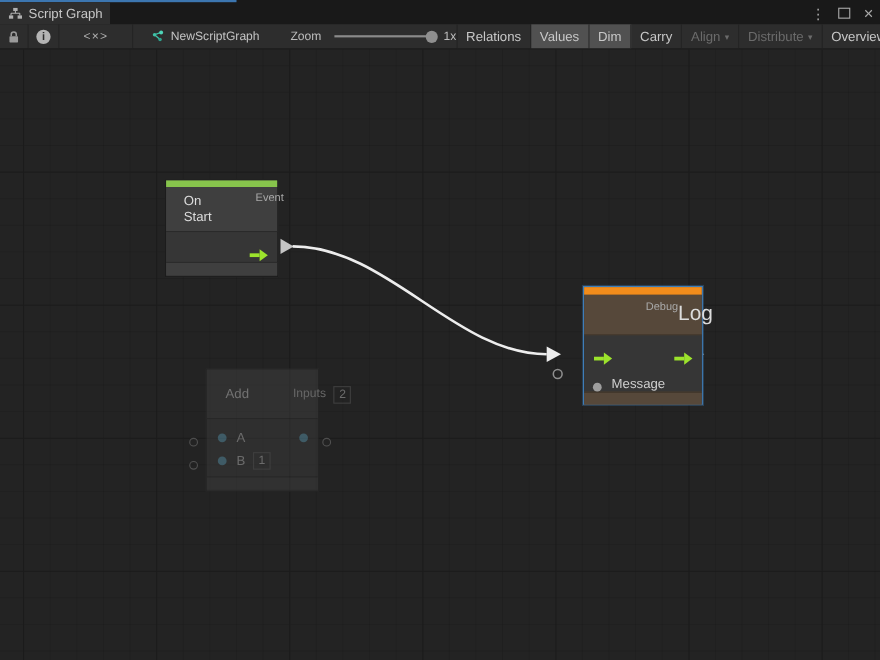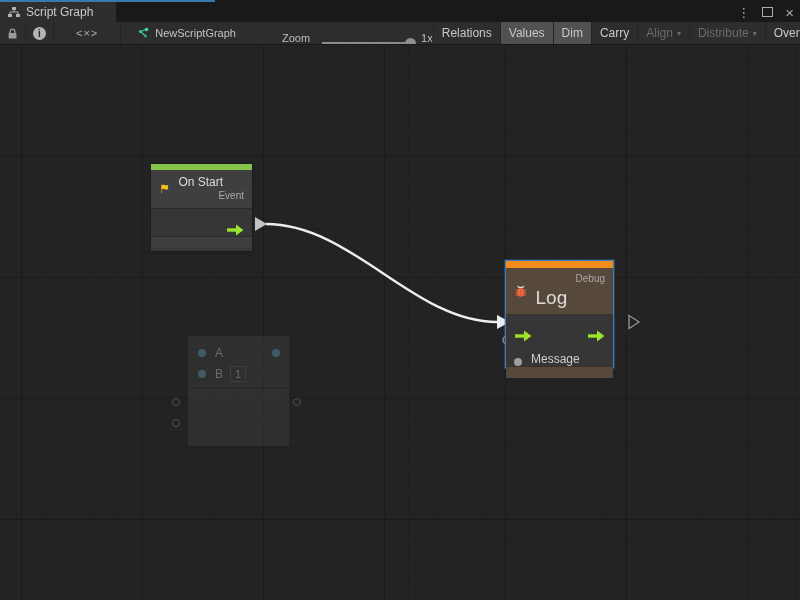--- a/index.html
+++ b/index.html
@@ -4,39 +4,39 @@
 <style>
   html,body{margin:0;padding:0;background:#191919;}
   body{width:800px;height:600px;overflow:hidden;
        font-family:"Liberation Sans","DejaVu Sans",sans-serif;
        -webkit-font-smoothing:antialiased;}
   .window{position:relative;width:800px;height:600px;background:#191919;overflow:hidden;}
 
   
   .titlebar{position:absolute;top:0;left:0;width:800px;height:22px;background:#191919;}
   .accent-line{position:absolute;top:0;left:0;width:215px;height:2px;background:#3C76B0;}
-  .tab{position:absolute;left:0;top:2px;width:116px;height:20px;background:#2E2E2E;
+  .tab{position:absolute;left:0;top:2px;width:100px;height:20px;background:#2E2E2E;
        display:flex;align-items:center;gap:6px;padding-left:8px;box-sizing:border-box;
        color:#C8C8C8;font-size:12px;white-space:nowrap;}
   .win-controls{position:absolute;right:6px;top:2px;height:20px;display:flex;align-items:center;gap:12px;color:#ABABAB;}
   .win-menu{font-size:13px;line-height:1;cursor:default;}
   .win-max{width:9px;height:8px;border:1.5px solid #ABABAB;box-sizing:content-box;}
   .win-close{font-size:15px;line-height:1;}
 
   
   .toolbar{position:absolute;top:22px;left:0;width:800px;height:23px;background:#2D2D2D;
            border-bottom:1px solid #181818;box-sizing:border-box;display:flex;align-items:stretch;
            font-size:12px;color:#C8C8C8;overflow:hidden;}
   .tb-btn{display:flex;align-items:center;justify-content:center;padding:0 8px;
           border-right:1px solid #242424;white-space:nowrap;}
   .tb-btn.icon-btn{padding:0 7px;}
   .tb-btn.active{background:#515151;}
   .tb-btn.disabled{color:#6B6B6B;}
   .graph-name{display:flex;align-items:center;gap:6px;padding:0 10px 0 16px;font-size:11px;color:#C4C4C4;}
-  .zoom-group{display:flex;align-items:flex-end;margin-left:36px;}
+  .zoom-group{display:flex;align-items:center;margin-left:18px;}
   .zoom-label{font-size:11px;color:#BDBDBD;}
   .zoom-track{position:relative;width:90px;height:2px;background:#8A8A8A;margin-left:12px;}
   .zoom-knob{position:absolute;right:-4px;top:-4.5px;width:11px;height:11px;border-radius:50%;background:#8F8F8F;}
   .zoom-value{margin-left:9px;font-size:11px;color:#BDBDBD;}
   .toggles{display:flex;margin-left:auto;align-items:stretch;}
   .dd-arrow{font-size:8px;margin-left:4px;color:inherit;}
   .code-glyph{font-size:11px;letter-spacing:1px;color:#B0B0B0;}
   .lock-svg,.tabicon-svg,.asset-svg{display:block;}
   .info-circle{width:13px;height:13px;border-radius:50%;background:#B4B4B4;color:#2B2B2B;
                font-size:10px;font-weight:700;display:flex;align-items:center;justify-content:center;}
@@ -52,21 +52,21 @@
           background-size:121px 121px,121px 121px,24.2px 24.2px,24.2px 24.2px;
           background-position:21px 111px,21px 111px,21px 111px,21px 111px;}
   .wire-layer{position:absolute;top:0;left:0;pointer-events:none;}
 
   
   .node{position:absolute;background:#383838;border:1px solid #1C1C1C;box-sizing:border-box;}
   .node.selected{border:1px solid #3E7DB8;box-shadow:0 0 0 1px rgba(62,125,184,0.35);}
   .node-accent{height:6px;}
   .node-header{display:flex;align-items:center;gap:8px;padding:5px 8px;background:#3F3F3F;
                border-bottom:1px solid #2A2A2A;}
-  .node-titles{display:flex;flex-direction:column;line-height:1.25;}
+  .node-titles{display:flex;flex-direction:row;line-height:1.25;}
   .node-title{font-size:12px;color:#DCDCDC;}
   .node-sub{font-size:10px;color:#A9A9A9;padding-left:40px;}
   .node-body{background:#363636;}
   .port-row{display:flex;align-items:flex-end;padding:0 8px;position:relative;}
   .node-footer{height:11px;background:#3F3F3F;border-top:1px solid #2A2A2A;}
   .arrow-right{margin-left:auto;}
   .value-dot{width:8px;height:8px;border-radius:50%;background:#9E9E9E;margin-right:9px;}
   .teal-dot{width:8px;height:8px;border-radius:50%;background:#5B93A8;margin-right:9px;}
   .port-label{font-size:12px;color:#CFCFCF;}
   .mini-box{border:1px solid #5A5A5A;color:#B5B5B5;font-size:11px;padding:0 4px;line-height:14px;margin-left:7px;}
@@ -199,21 +199,21 @@
         <div class="port-row" style="height:27px;">
           <svg class="arrow-right" width="18" height="12" viewBox="0 0 18 12">
             <rect x="1" y="4.3" width="9" height="3.4" fill="#9CE32C"></rect>
             <polygon points="10,0.5 17.5,6 10,11.5" fill="#9CE32C"></polygon>
           </svg>
         </div>
       </div>
       <div class="node-footer"></div>
     </div>
 
-    <div class="node selected" style="left:505px;top:215px;width:109px;height:108px;">
+    <div class="node selected" style="left:530px;top:215px;width:109px;height:108px;">
       <div class="node-accent" style="background:#F28C1B;height:7px;"></div>
       <div class="node-header debug-header">
         <svg width="24" height="26" viewBox="0 0 24 26">
           <path d="M6 4 L8 7 M18 4 L16 7" stroke="#DDD6CC" stroke-width="1.6"></path>
           <path d="M7 3.2 L10 5.5 L14 5.5 L17 3.2 L16 7.5 L8 7.5 Z" fill="#DDD6CC"></path>
           <path d="M3 11 L7 13 M2.5 16 L7 16 M3 21 L7 19 M21 11 L17 13 M21.5 16 L17 16 M21 21 L17 19" stroke="#F0663C" stroke-width="1.8"></path>
           <ellipse cx="12" cy="15.5" rx="6.2" ry="7.6" fill="#F0663C"></ellipse>
           <path d="M12 8 L12 23" stroke="#C94E2C" stroke-width="1"></path>
         </svg>
         <div class="node-titles">
@@ -235,20 +235,33 @@
         <div class="port-row" style="height:24px;">
           <span class="value-dot"></span>
           <span class="port-label">Message</span>
         </div>
       </div>
       <div class="node-footer debug-footer"></div>
     </div>
 
     <div class="dimmed" style="left:166px;top:290px;width:142px;height:116px;">
       <div class="add-node" style="left:21px;top:0;width:103px;height:112px;">
+        <div class="add-header">
+          <svg width="26" height="26" viewBox="0 0 26 26">
+            <rect x="11" y="2" width="4" height="22" fill="#8E8E8E"></rect>
+            <rect x="2" y="11" width="22" height="4" fill="#8E8E8E"></rect>
+          </svg>
+          <div class="node-titles">
+            <span class="node-title" style="color:#BFBFBF;">Add</span>
+            <span style="display:flex;align-items:center;">
+              <span class="node-sub" style="font-size:11px;">Inputs</span>
+              <span class="mini-box">2</span>
+            </span>
+          </div>
+        </div>
         <div class="add-body">
           <div class="add-row">
             <span class="teal-dot"></span>
             <span class="port-label" style="color:#B3B3B3;">A</span>
             <span class="teal-dot out-dot-a"></span>
           </div>
           <div class="add-row">
             <span class="teal-dot"></span>
             <span class="port-label" style="color:#B3B3B3;">B</span>
             <span class="mini-box">1</span>

